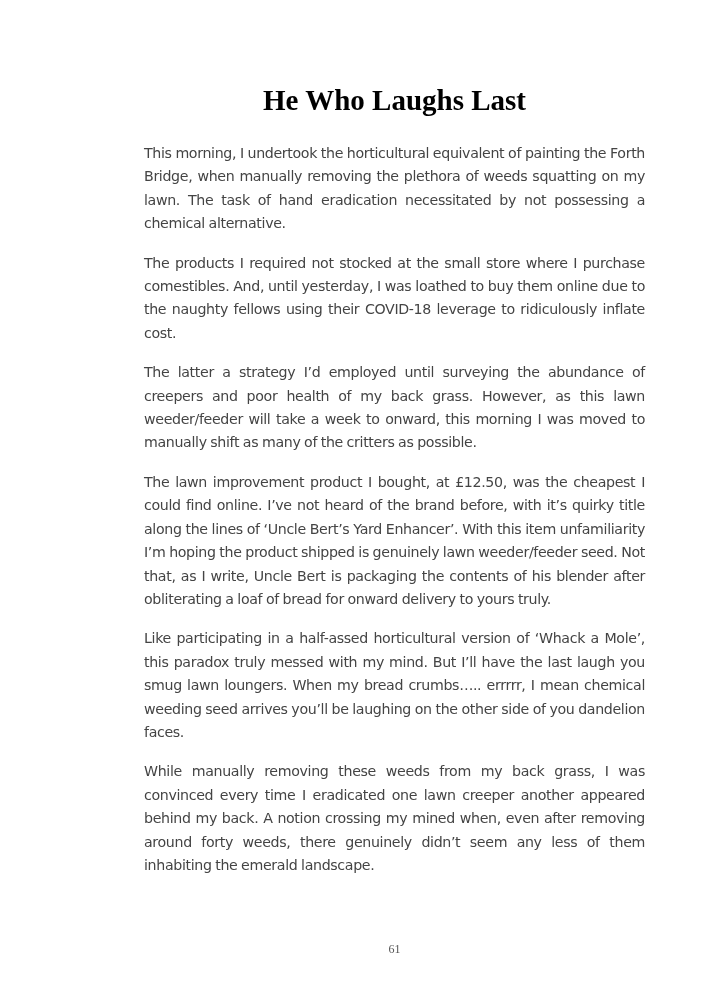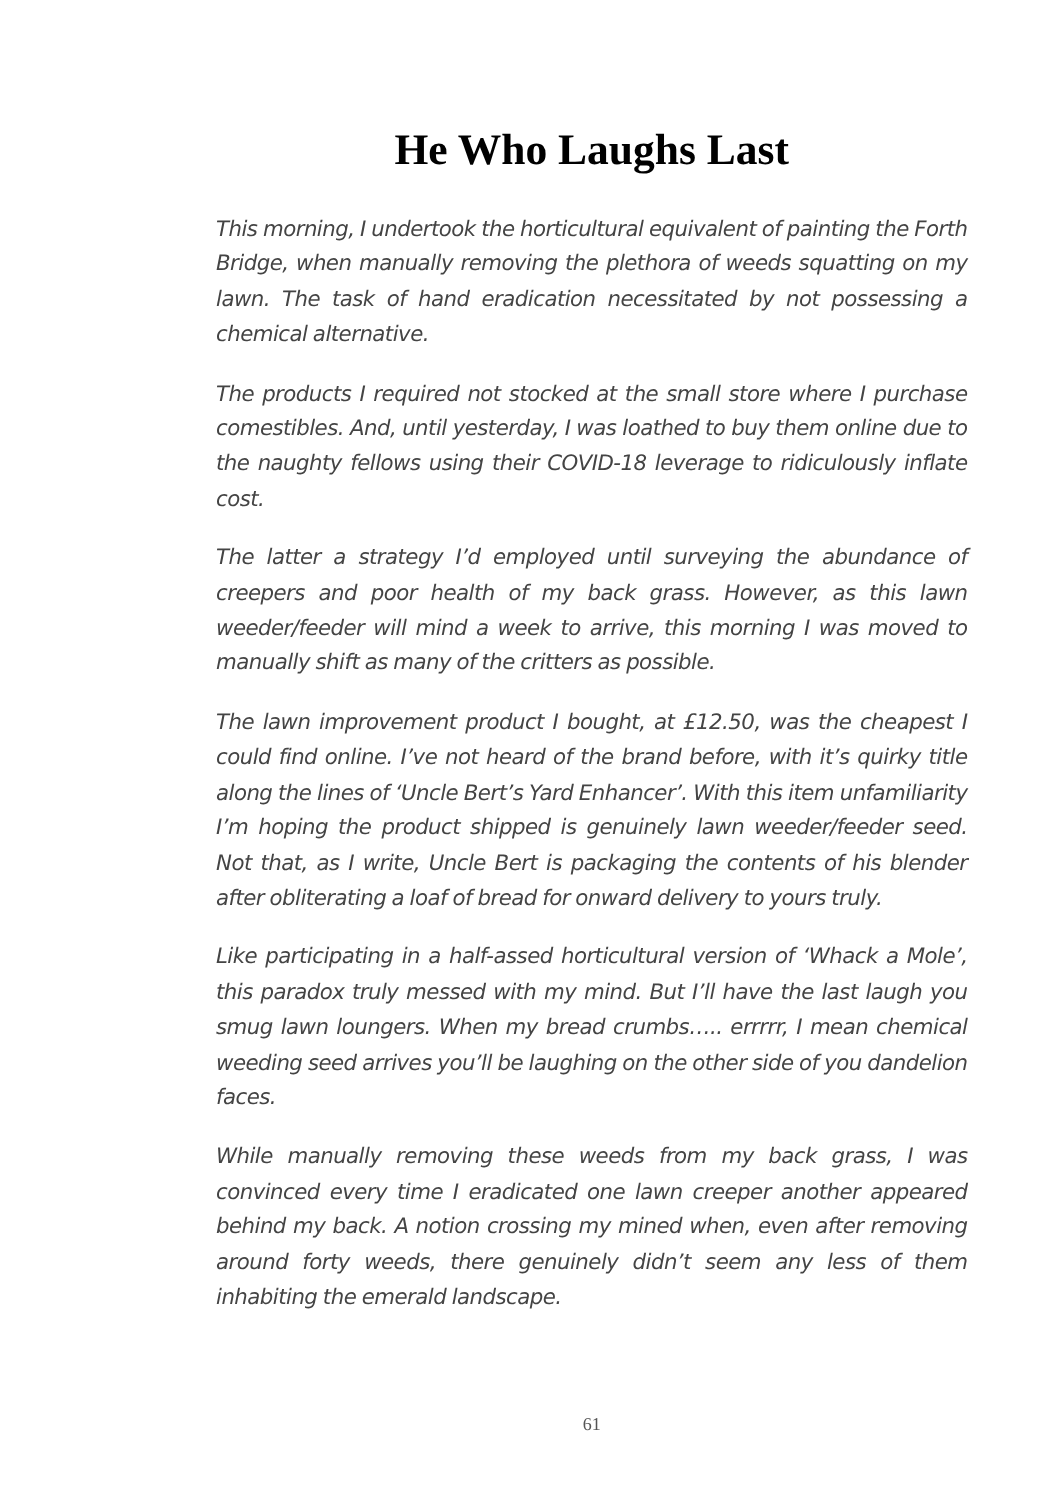--- a/index.html
+++ b/index.html
@@ -39,21 +39,20 @@
       position: absolute;
       left: 104px;
       top: 142px;
       width: 501px;
       font-family: "DejaVu Sans", sans-serif;
       font-size: 14.2px;
       line-height: 23.4px;
       color: #444444;
       letter-spacing: -0.35px;
       word-spacing: -0.5px;
-      font-style: italic;
     }
     .body-text p {
       margin: 0 0 16px 0;
       text-align: justify;
       text-align-last: left;
     }
     .page-number {
       position: absolute;
       left: 0;
       width: 709px;
@@ -66,20 +65,20 @@
   </style>
 </head>
 <body>
 
 <div class="page">
   <h1 class="title">He Who Laughs Last</h1>
 
   <div class="body-text">
     <p>This morning, I undertook the horticultural equivalent of painting the Forth Bridge, when manually removing the plethora of weeds squatting on my lawn. The task of hand eradication necessitated by not possessing a chemical alternative.</p>
     <p>The products I required not stocked at the small store where I purchase comestibles. And, until yesterday, I was loathed to buy them online due to the naughty fellows using their COVID-18 leverage to ridiculously inflate cost.</p>
-    <p>The latter a strategy I’d employed until surveying the abundance of creepers and poor health of my back grass. However, as this lawn weeder/feeder will mind a week to arrive, this morning I was moved to manually shift as many of the critters as possible.</p>
+    <p>The latter a strategy I’d employed until surveying the abundance of creepers and poor health of my back grass. However, as this lawn weeder/feeder will take a week to onward, this morning I was moved to manually shift as many of the critters as possible.</p>
     <p>The lawn improvement product I bought, at £12.50, was the cheapest I could find online. I’ve not heard of the brand before, with it’s quirky title along the lines of ‘Uncle Bert’s Yard Enhancer’. With this item unfamiliarity I’m hoping the product shipped is genuinely lawn weeder/feeder seed. Not that, as I write, Uncle Bert is packaging the contents of his blender after obliterating a loaf of bread for onward delivery to yours truly.</p>
     <p>Like participating in a half-assed horticultural version of ‘Whack a Mole’, this paradox truly messed with my mind. But I’ll have the last laugh you smug lawn loungers. When my bread crumbs….. errrrr, I mean chemical weeding seed arrives you’ll be laughing on the other side of you dandelion faces.</p>
     <p>While manually removing these weeds from my back grass, I was convinced every time I eradicated one lawn creeper another appeared behind my back. A notion crossing my mined when, even after removing around forty weeds, there genuinely didn’t seem any less of them inhabiting the emerald landscape.</p>
   </div>
 
   <div class="page-number">61</div>
 </div>
 
 </body></html>

